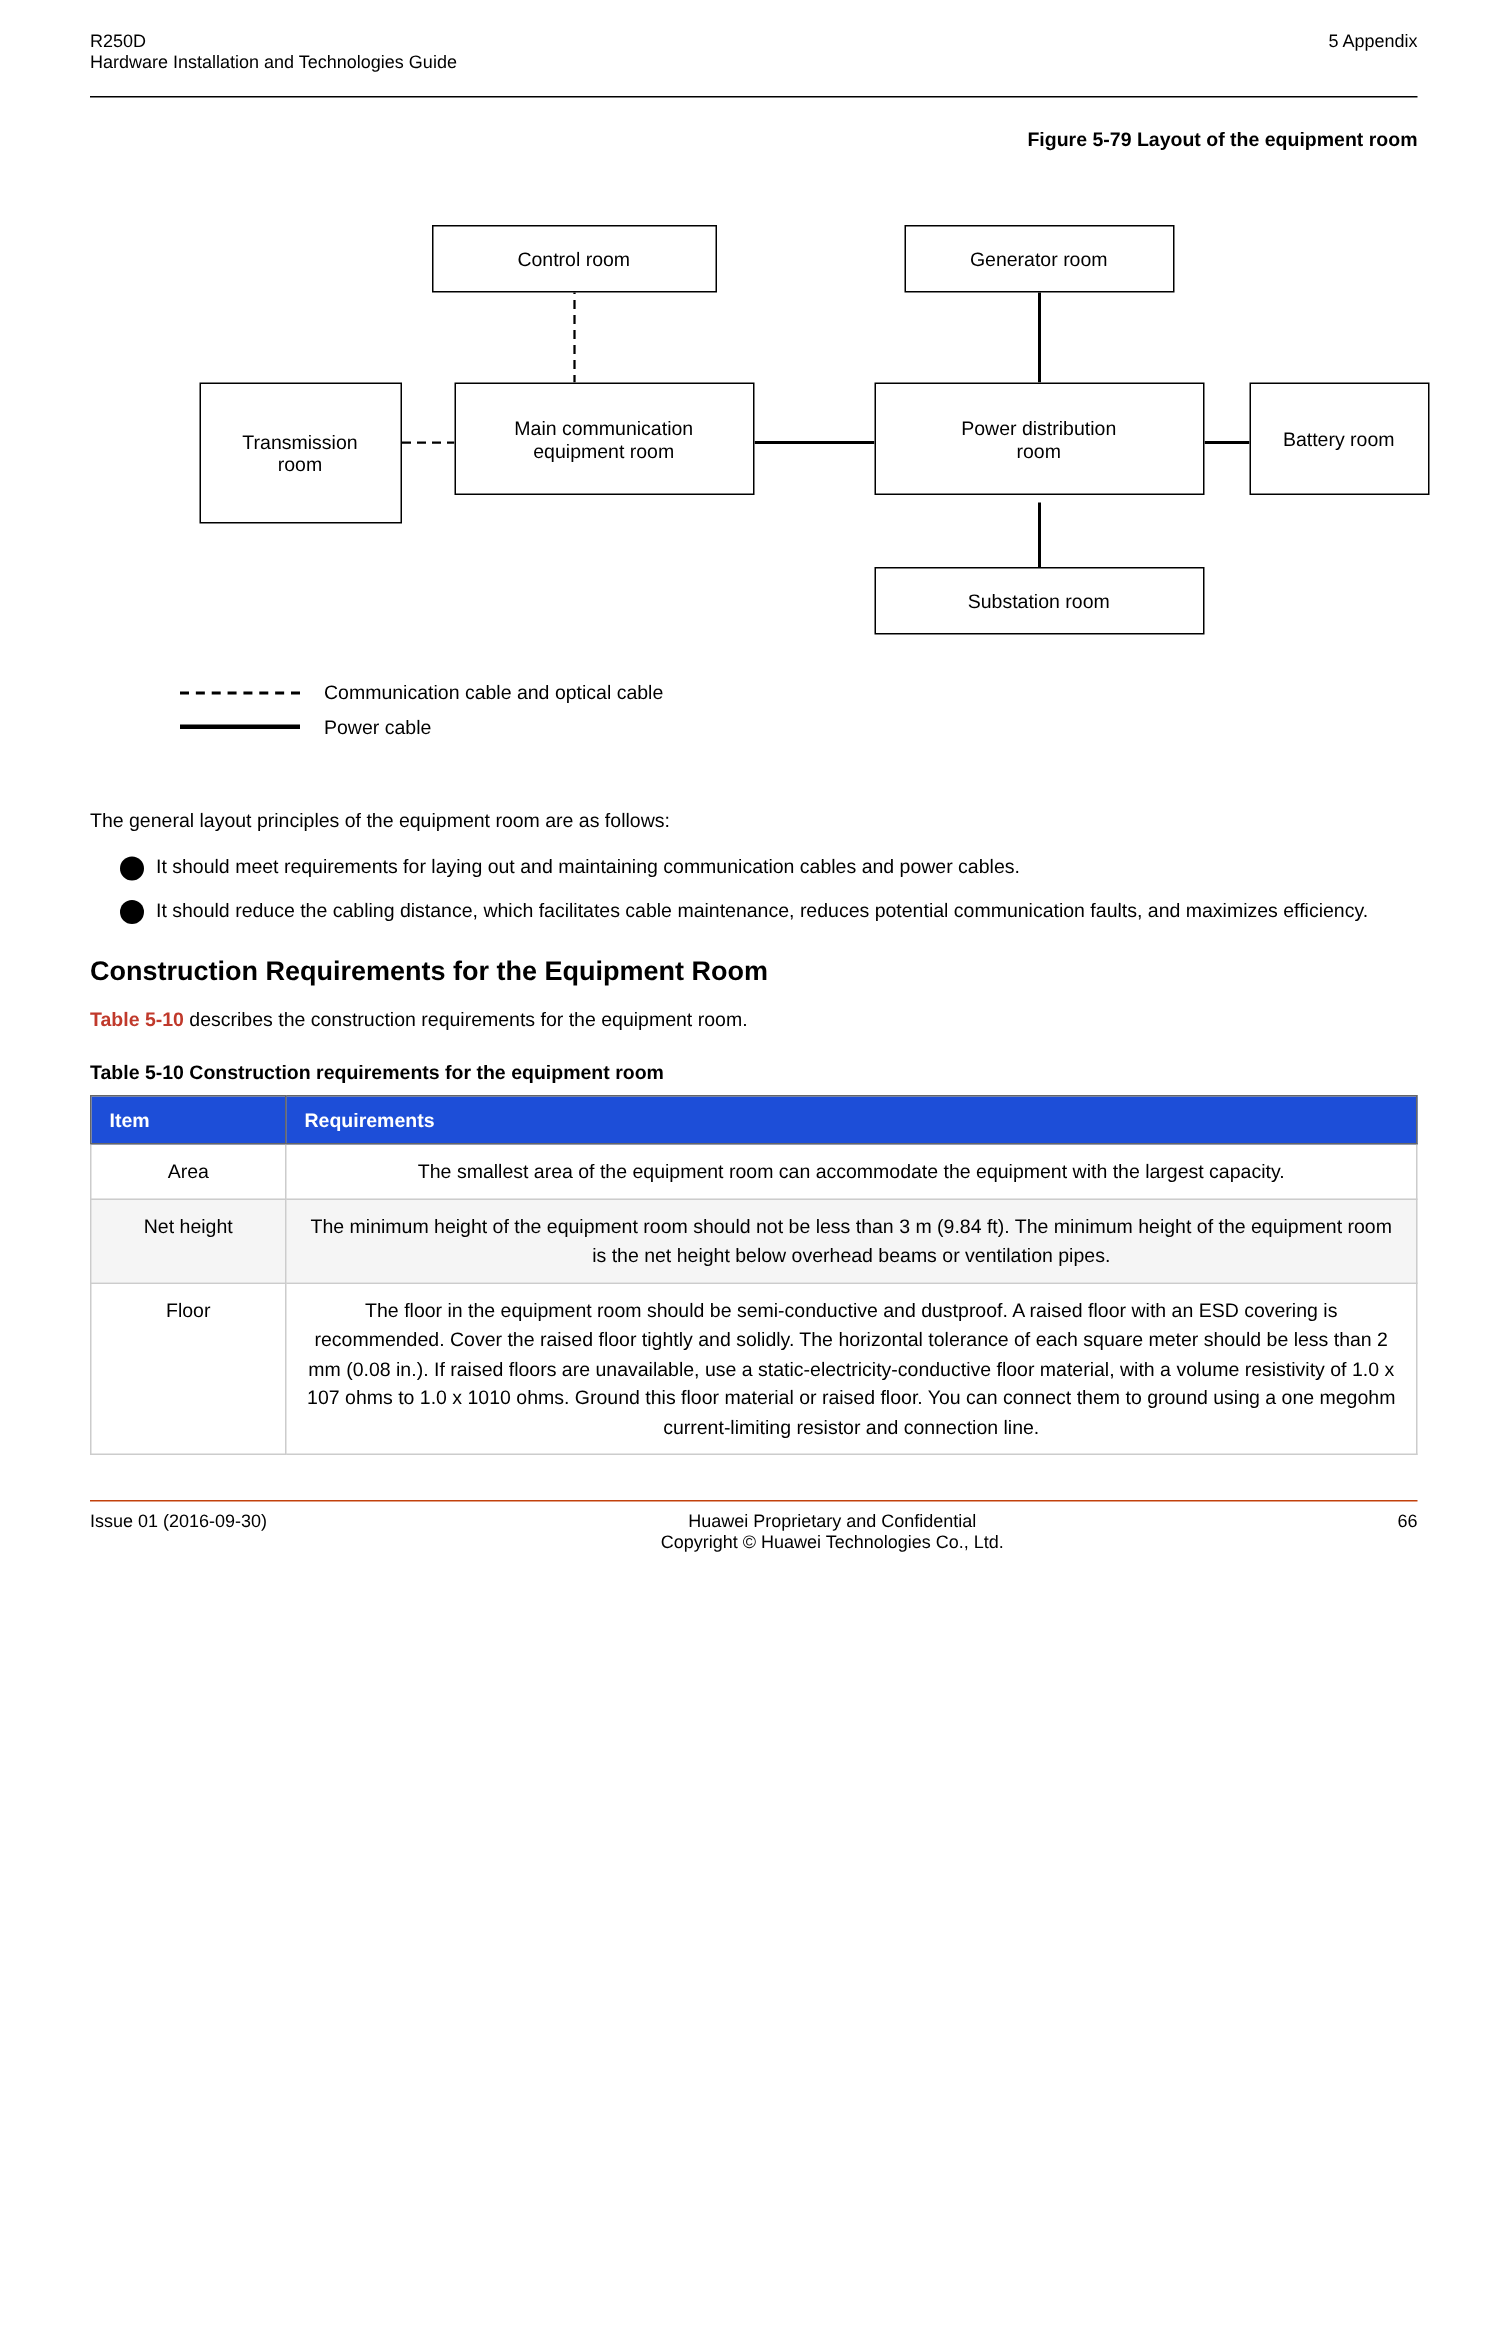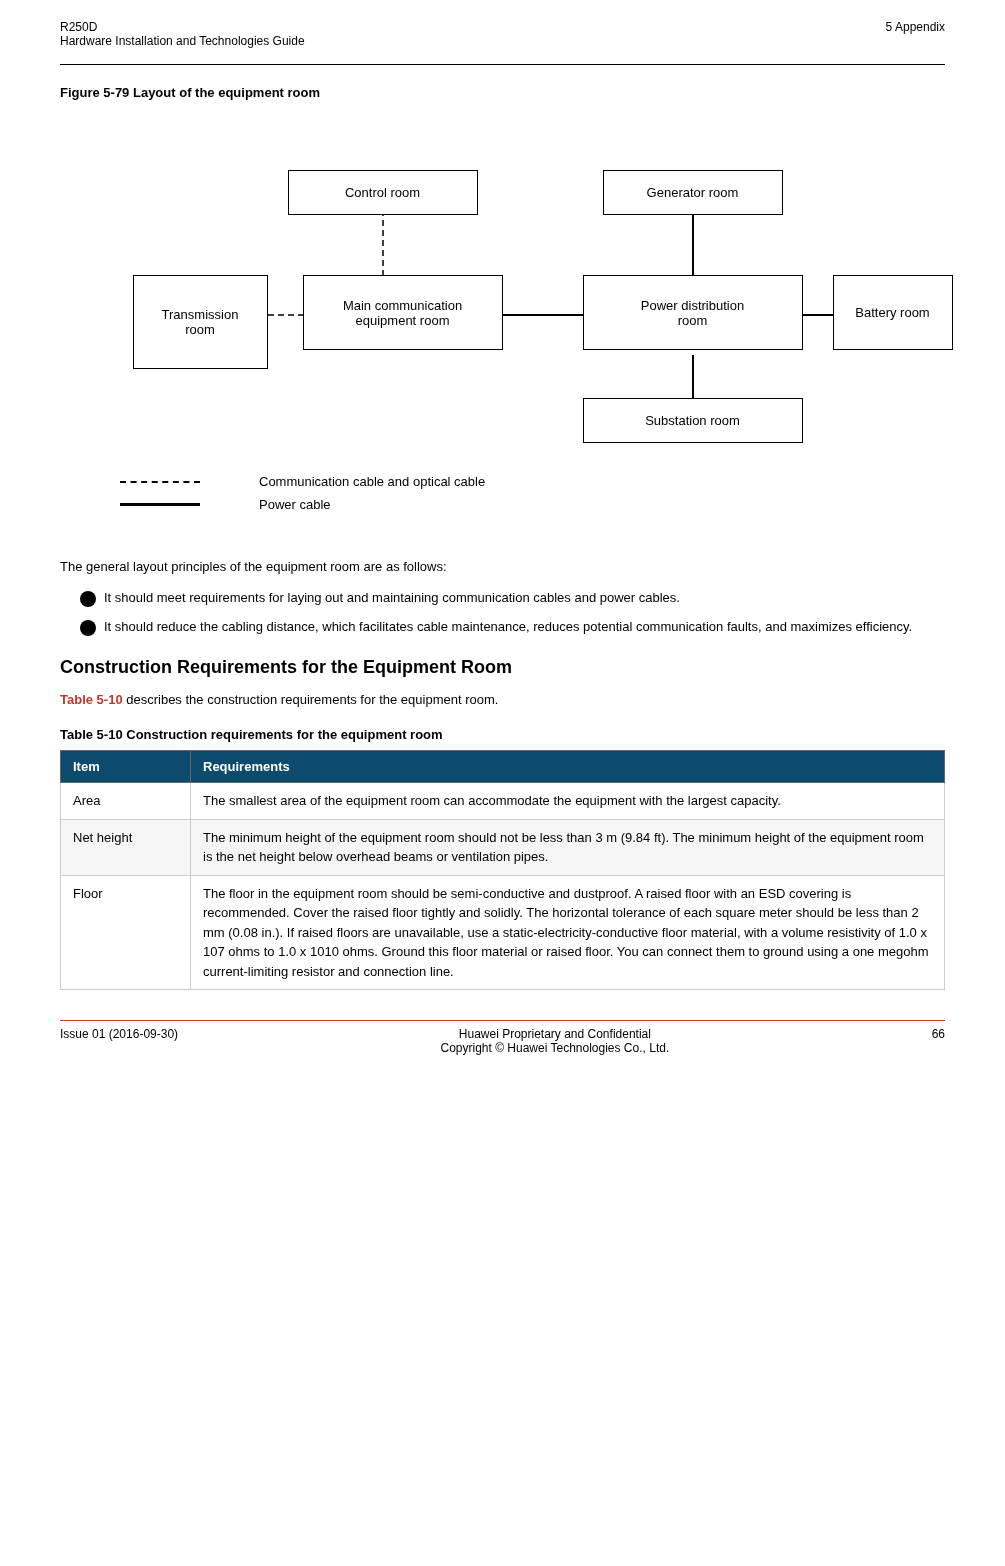--- a/index.html
+++ b/index.html
@@ -15,22 +15,22 @@
       display: flex;
       justify-content: space-between;
       font-size: 12px;
       margin-bottom: 16px;
       border-bottom: none;
     }
 
     .figure-title {
       font-weight: bold;
       font-size: 13px;
-      text-align: left;
-      margin-bottom: 20px;
+      text-align: right;
+      margin-bottom: 0;
     }
 
     
     .diagram-container {
       position: relative;
       width: 780px;
       height: 330px;
       margin: 0 auto 24px auto;
     }
 
@@ -49,21 +49,20 @@
     
     .legend-area {
       width: 560px;
       margin: 0 auto 30px 60px;
     }
     .legend-item {
       display: flex;
       align-items: center;
       margin-bottom: 8px;
       font-size: 13px;
-      gap: 43px;
     }
     .legend-line-dashed {
       width: 80px;
       border-top: 2px dashed #000;
       margin-right: 16px;
       flex-shrink: 0;
     }
     .legend-line-solid {
       width: 80px;
       border-top: 3px solid #000;
@@ -121,32 +120,33 @@
       border-collapse: collapse;
       margin-bottom: 20px;
       font-size: 13px;
     }
     .table-title {
       font-weight: bold;
       margin-bottom: 8px;
       font-size: 13px;
     }
     .data-table th {
-      background: #0c4a6e;
+      background: #1d4ed8;
       color: #fff;
       text-align: left;
       padding: 8px 12px;
       border: 1px solid #666;
       font-weight: bold;
     }
     .data-table td {
       padding: 8px 12px;
       border: 1px solid #ccc;
       vertical-align: top;
       line-height: 1.5;
+      text-align: center;
     }
     .data-table tr:nth-child(odd) td { background: #fff; }
     .data-table tr:nth-child(even) td { background: #f5f5f5; }
 
     
     .footer-bar {
       display: flex;
       justify-content: space-between;
       font-size: 12px;
       margin-top: 30px;

